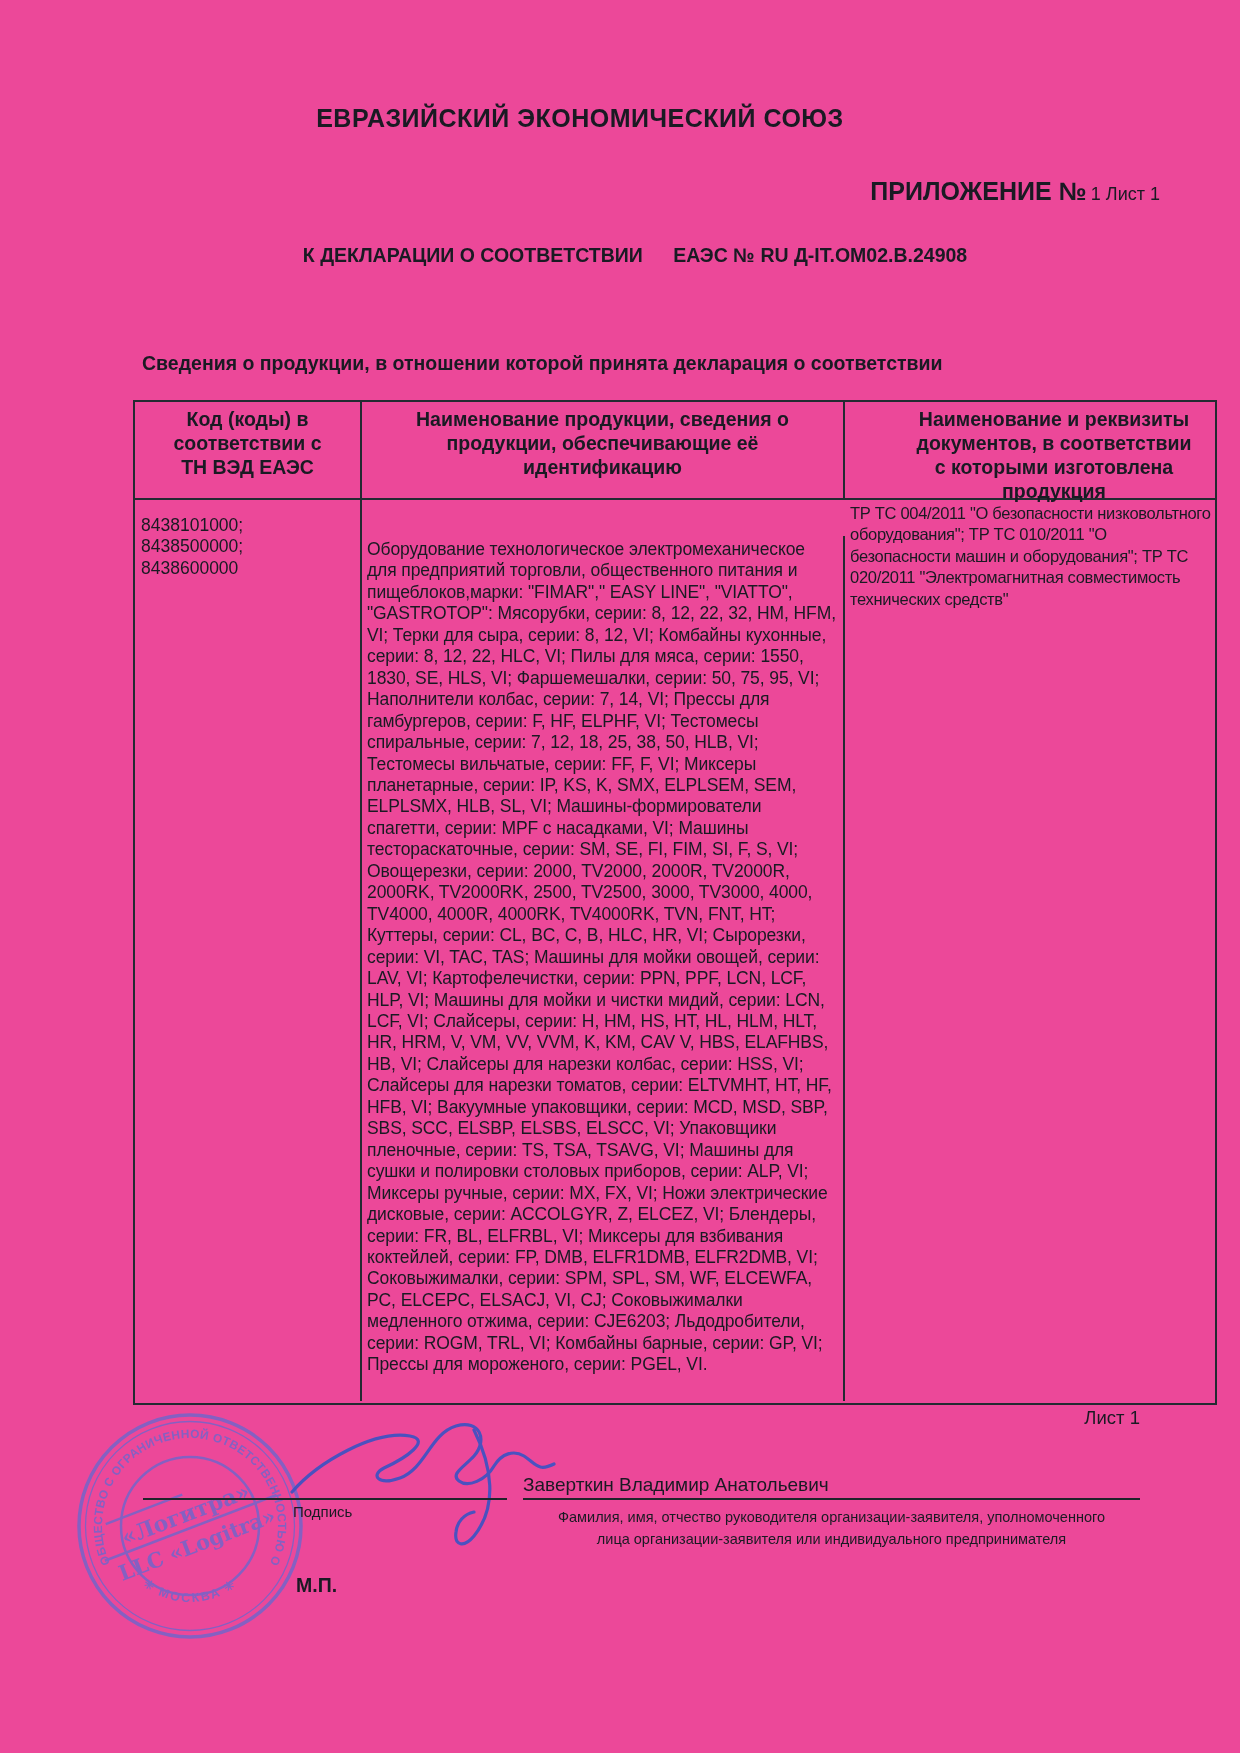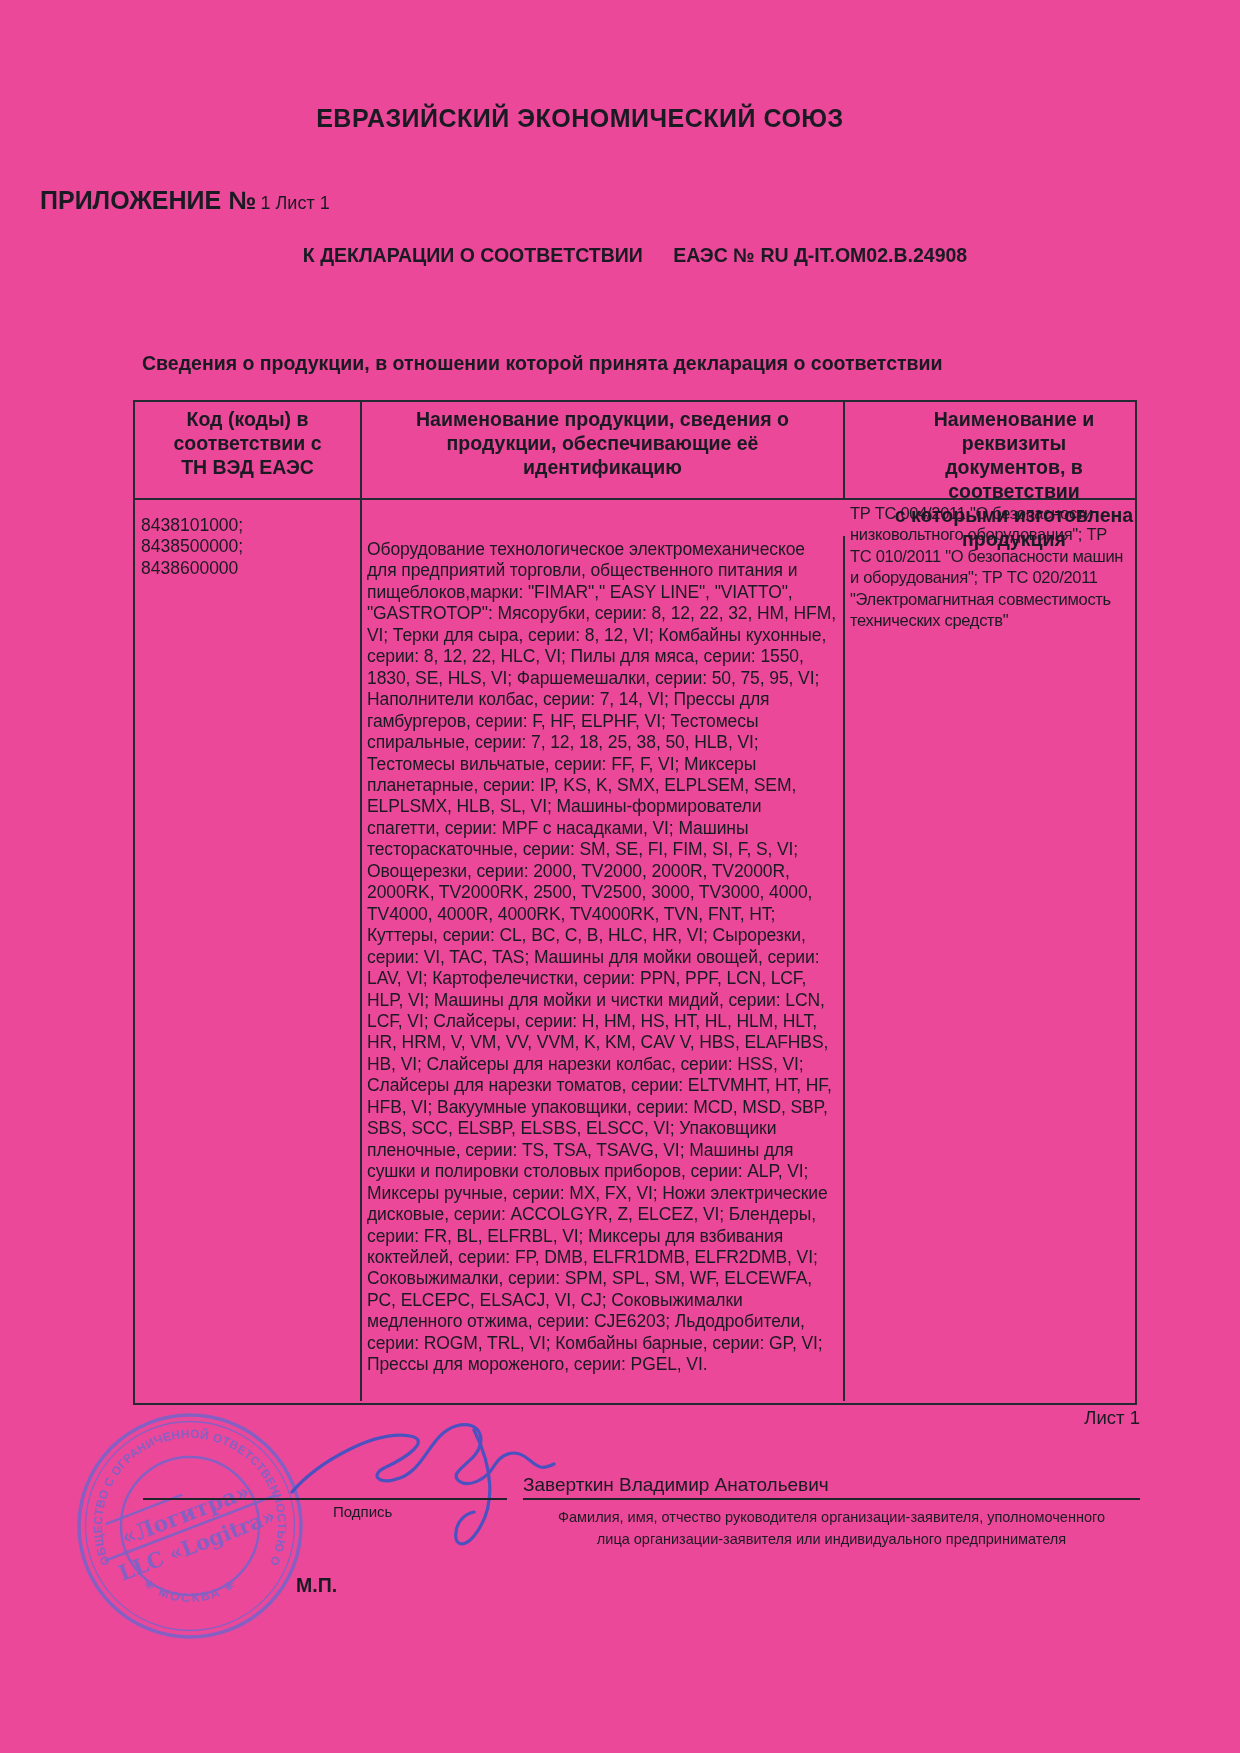--- a/index.html
+++ b/index.html
@@ -8,43 +8,43 @@
     width:1240px;height:1753px;
     background:#ec4899;
     font-family:"Liberation Sans", sans-serif;
     color:#1a1a23;
     overflow:hidden;
   }
   .abs{position:absolute;}
   .pre{white-space:pre-line;}
   
   .doc-title{left:0;top:104px;width:1160px;text-align:center;font-size:25px;font-weight:bold;letter-spacing:.5px;}
-  .appendix{left:0;top:186px;width:1160px;text-align:left;padding-left:40px;}
+  .appendix{left:0;top:177px;width:1160px;text-align:right;}
   .appendix .big{font-size:25px;font-weight:bold;}
   .appendix .small{font-size:18px;font-weight:normal;}
   .decl{left:0;top:244px;width:1270px;text-align:center;font-size:19.5px;}
   .decl .lbl{font-weight:bold;}
   .decl .num{font-weight:bold;margin-left:25px;text-align:right;}
   .section-heading{left:133px;top:352px;font-size:19.5px;font-weight:bold;margin-left:9px;}
   
-  .tbl{left:133px;top:400px;width:1004px;height:1005px;border:2px solid #242a31;box-sizing:border-box;}
+  .tbl{left:133px;top:400px;width:1084px;height:1005px;border:2px solid #242a31;box-sizing:border-box;}
   .tbl .hdr{display:flex;height:98px;border-bottom:2px solid #242a31;box-sizing:border-box;}
   .tbl .bdy{display:flex;height:901px;box-sizing:border-box;}
   .c1{width:227px;box-sizing:border-box;border-right:2px solid #242a31;}
   .c2{width:483px;box-sizing:border-box;border-right:2px solid #242a31;}
   .c3{flex:1;box-sizing:border-box;padding-left:48px;}
   .hcell{font-weight:bold;font-size:19.5px;line-height:24px;text-align:center;padding-top:5px;}
   .bcell{font-size:17.5px;line-height:21.45px;text-align:left;}
   .codes{padding:15px 6px;}
   .prod{padding:3px 5px 0 5px;letter-spacing:-0.1px;margin-top:36px;}
   .docs{padding:3px 4px 0 5px;font-size:16.5px;letter-spacing:-0.3px;line-height:21.45px;}
   .sheet{left:1000px;top:1407px;width:140px;text-align:right;font-size:18.5px;}
   
   .sig-line{left:143px;top:1498px;width:364px;height:2px;background:#20242a;}
-  .sig-label{left:293px;top:1503px;font-size:15px;padding-left:40px;}
+  .sig-label{left:293px;top:1503px;font-size:15px;}
   .name-line{left:523px;top:1498px;width:617px;height:2px;background:#20242a;}
   .holder-name{left:523px;top:1474px;font-size:19px;}
   .name-caption{left:523px;top:1506px;width:617px;text-align:center;font-size:14.5px;line-height:22px;}
   .mp{left:296px;top:1574px;font-size:19.5px;font-weight:bold;text-align:center;}
   .stamp-svg{left:68px;top:1404px;}
   .sign-svg{left:278px;top:1396px;}
 </style>
 </head>
 <body>
 

